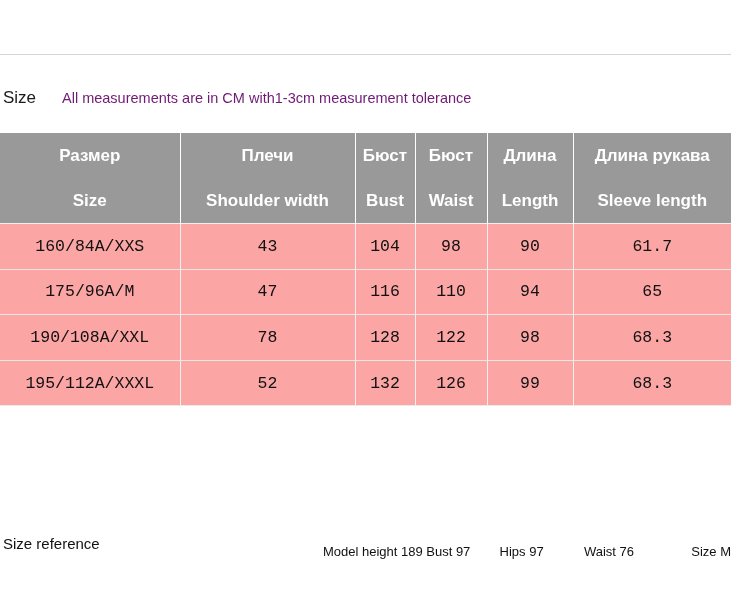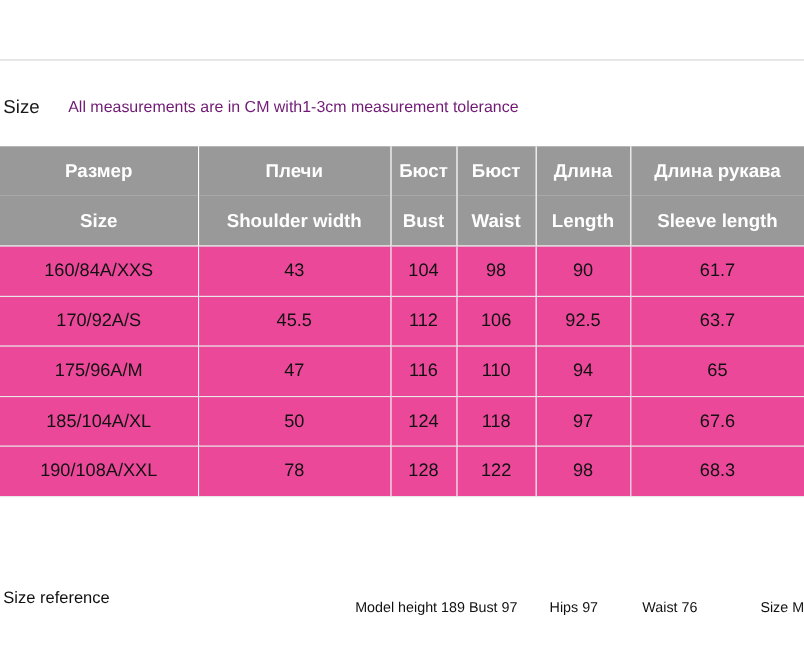--- a/index.html
+++ b/index.html
@@ -74,26 +74,27 @@
     font-weight: bold;
   }
   .size-table thead th:last-child {
     border-right: none;
     text-align: center;
   }
   .hdr-ru th { font-size: 17px; }
   .hdr-en th { font-size: 17px; }
 
   .size-table tbody td {
-    background: #ec4899;
+    background: #fca5a5;
     color: #111111;
     height: 36.6px;
     font-size: 16.5px;
     border-bottom: 1px solid #e8e8e8;
     border-right: 1px solid #f0f0f0;
+    font-family: Liberation Mono, monospace;
   }
   .size-table tbody td:last-child {
     border-right: none;
   }
   .size-table tbody tr:first-child td {
     border-top: 1px solid #efefef;
   }
 
   
   .ref-row {
@@ -169,49 +170,41 @@
   <tbody>
     <tr>
       <td>160/84A/XXS</td>
       <td>43</td>
       <td>104</td>
       <td>98</td>
       <td>90</td>
       <td>61.7</td>
     </tr>
     <tr>
-      <td>170/92A/S</td>
-      <td>45.5</td>
-      <td>112</td>
-      <td>106</td>
-      <td>92.5</td>
-      <td>63.7</td>
-    </tr>
-    <tr>
       <td>175/96A/M</td>
       <td>47</td>
       <td>116</td>
       <td>110</td>
       <td>94</td>
       <td>65</td>
     </tr>
     <tr>
-      <td>185/104A/XL</td>
-      <td>50</td>
-      <td>124</td>
-      <td>118</td>
-      <td>97</td>
-      <td>67.6</td>
-    </tr>
-    <tr>
       <td>190/108A/XXL</td>
       <td>78</td>
       <td>128</td>
       <td>122</td>
       <td>98</td>
+      <td>68.3</td>
+    </tr>
+    <tr>
+      <td>195/112A/XXXL</td>
+      <td>52</td>
+      <td>132</td>
+      <td>126</td>
+      <td>99</td>
       <td>68.3</td>
     </tr>
   </tbody>
 </table>
 
 <div class="ref-row">
   <div class="ref-label">Size reference</div>
   <div class="ref-values">
     <span>Model height 189 Bust 97</span>
     <span class="ref-gap-a"></span>

